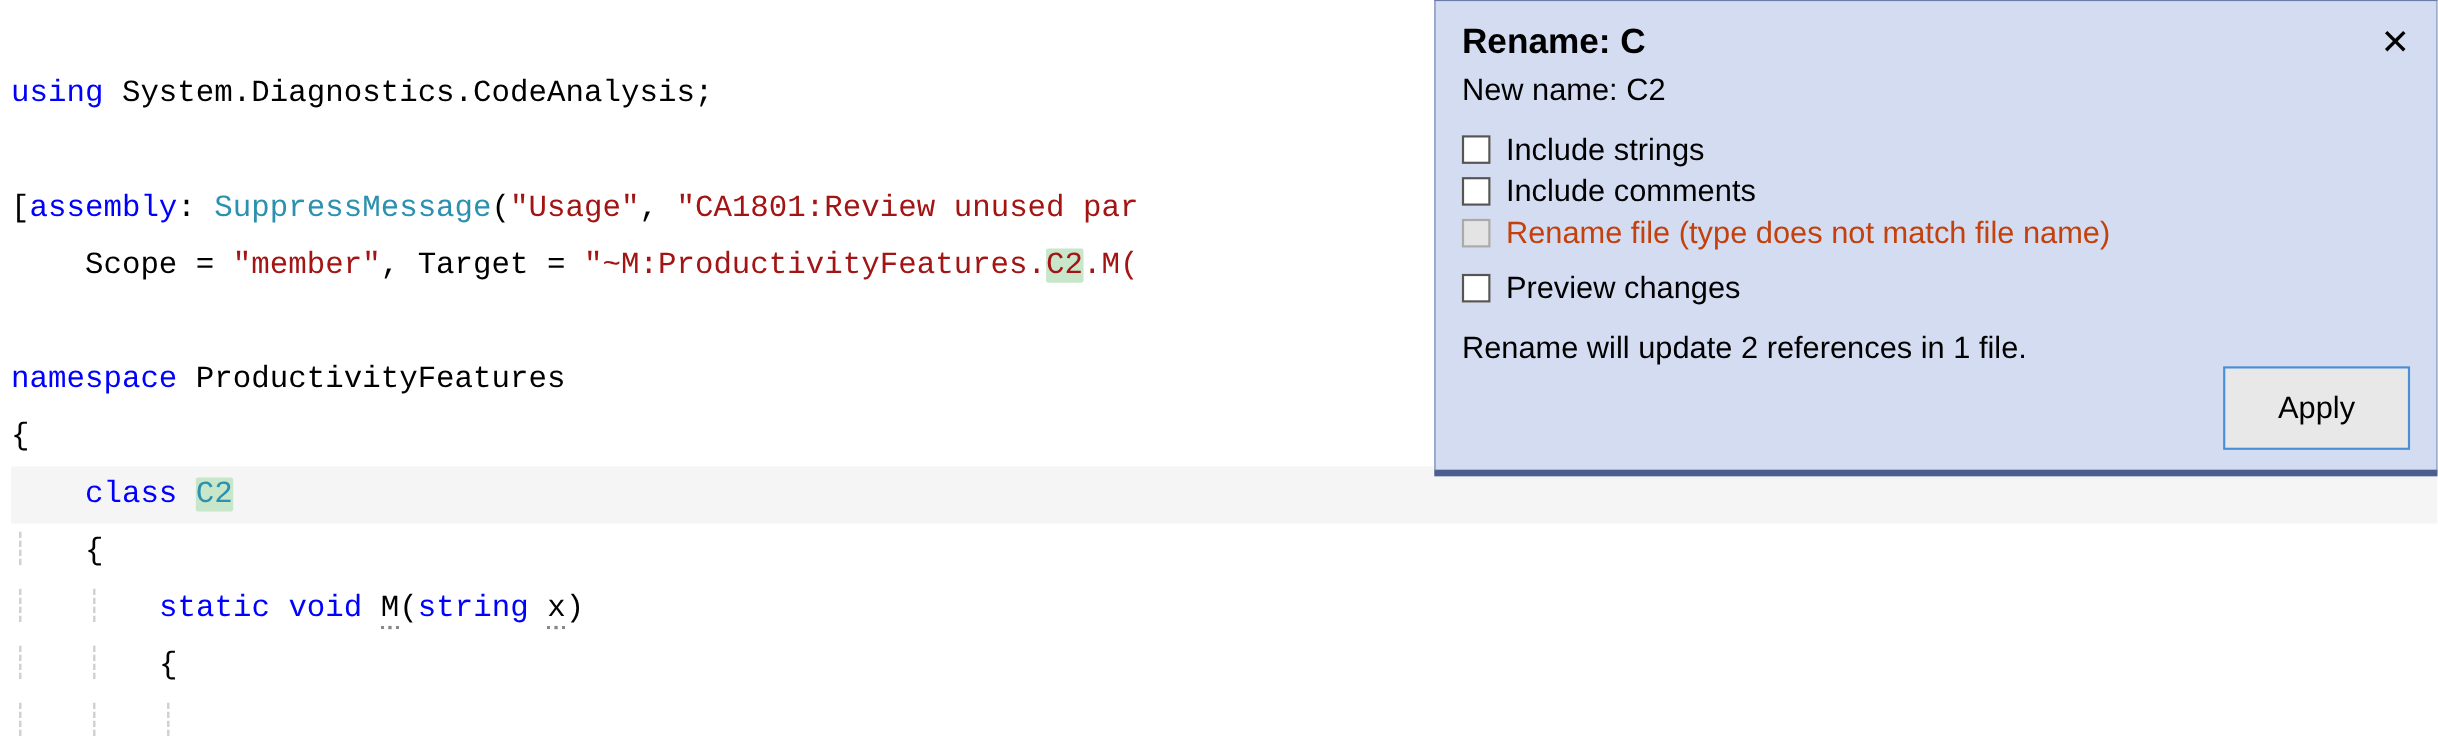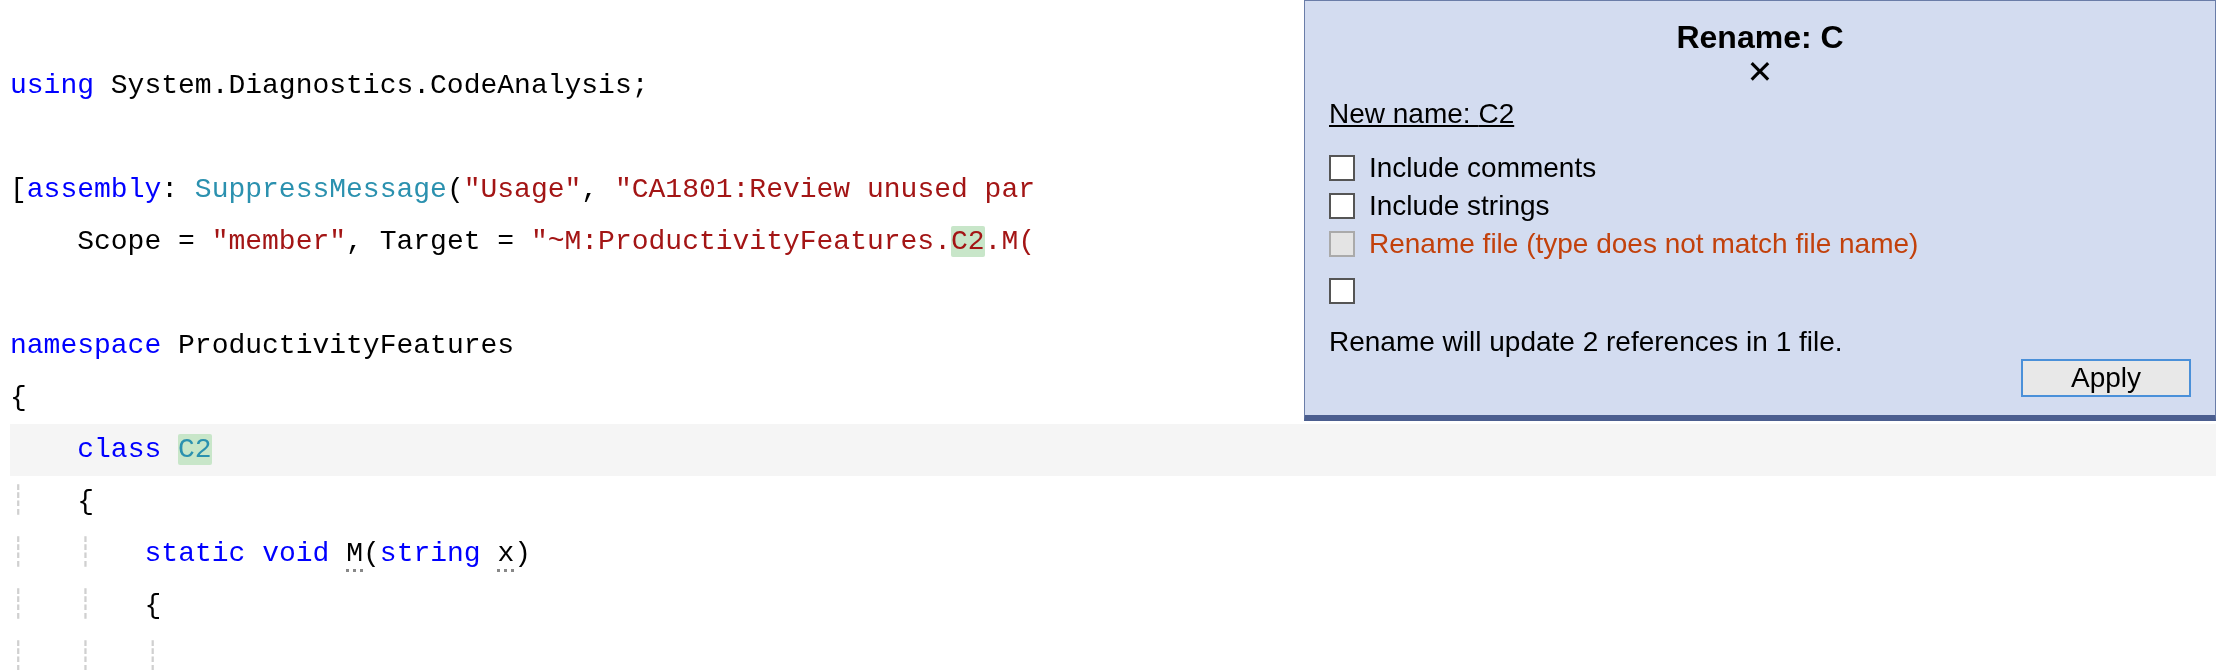--- a/index.html
+++ b/index.html
@@ -56,36 +56,34 @@
       font-family: 'Segoe UI', Tahoma, sans-serif;
       font-size: 28px;
       padding: 18px 24px 18px 24px;
       color: #000;
     }
     .rename-header {
       display: flex;
       justify-content: space-between;
       align-items: center;
       margin-bottom: 10px;
-      flex-direction: column;
     }
     .rename-title {
       font-weight: bold;
       font-size: 32px;
     }
     .close-btn {
       font-size: 32px;
       cursor: pointer;
       line-height: 1;
       font-weight: normal;
     }
     .rename-newname {
       margin-bottom: 22px;
       font-size: 28px;
-      text-decoration: underline;
     }
     .checkbox-row {
       display: flex;
       align-items: center;
       gap: 14px;
       margin-bottom: 6px;
       font-size: 28px;
     }
     .checkbox-row.gap-above {
       margin-top: 18px;
@@ -110,21 +108,21 @@
       margin-bottom: 1px;
       font-size: 28px;
     }
     .rename-footer {
       display: flex;
       justify-content: flex-end;
     }
     .apply-btn {
       background: #e8e8e8;
       border: 2px solid #4a90d9;
-      padding: 1px 48px;
+      padding: 20px 48px;
       font-size: 28px;
       font-family: 'Segoe UI', Tahoma, sans-serif;
       cursor: pointer;
     }
   </style>
 </head>
 <body>
 
 <div class="editor">
 <span class="kw-blue">using</span><span class="plain"> System.Diagnostics.CodeAnalysis;</span>
@@ -145,30 +143,31 @@
 <div class="rename-panel">
   <div class="rename-header">
     <div class="rename-title">Rename: C</div>
     <div class="close-btn">✕</div>
   </div>
   <div class="rename-newname">
     <span>New name: </span><span>C2</span>
   </div>
   <div class="checkbox-row">
     <span class="checkbox"></span>
-    <span>Include comments</span>
+    <span>Include strings</span>
   </div>
   <div class="checkbox-row">
     <span class="checkbox"></span>
-    <span>Include strings</span>
+    <span>Include comments</span>
   </div>
   <div class="checkbox-row disabled-row">
     <span class="checkbox disabled"></span>
     <span>Rename file (type does not match file name)</span>
   </div>
   <div class="checkbox-row gap-above">
     <span class="checkbox"></span>
+    <span>Preview changes</span>
   </div>
   <div class="rename-status">Rename will update 2 references in 1 file.</div>
   <div class="rename-footer">
     <button class="apply-btn">Apply</button>
   </div>
 </div>
 
 </body></html>

